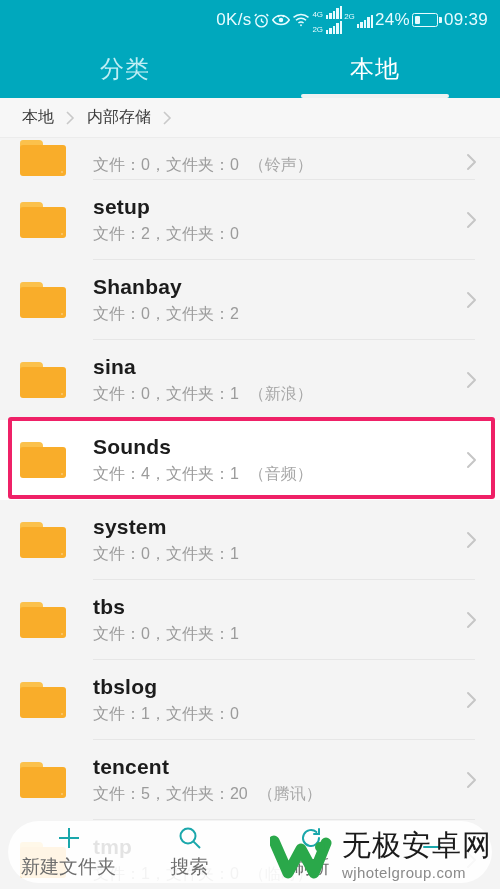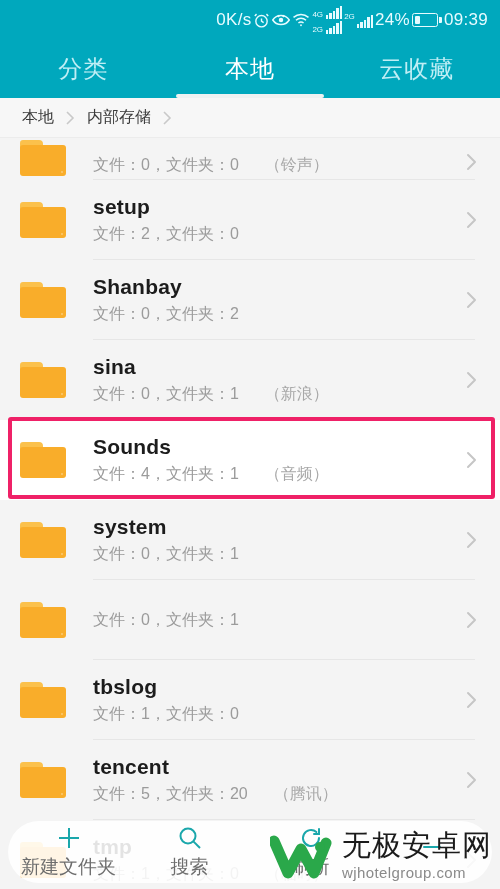--- a/index.html
+++ b/index.html
@@ -68,21 +68,21 @@
     position:absolute; left:0; top:5px; width:46px; height:31px;
     background:#f9ad2a; border-radius:3px;
   }
   .folder .body::after{
     content:""; position:absolute; right:3px; bottom:3px; width:2px; height:2px;
     background:rgba(255,255,255,.35); border-radius:50%;
   }
 
   .meta { flex:1 1 auto; display:flex; flex-direction:column; gap:5px; min-width:0; }
   .fname { font-size:21px; color:#1c1c1c; font-weight:600; line-height:1.1; letter-spacing:.2px; }
-  .fsub { font-size:16px; color:#9b9b9b; display:flex; align-items:baseline; gap:26px; }
+  .fsub { font-size:16px; color:#9b9b9b; display:flex; align-items:baseline; gap:10px; }
   .fsub .note { color:#a8a8a8; }
   .chev { flex:0 0 34px; display:flex; align-items:center; justify-content:center;
           color:#c6c6c6; margin-right:12px; }
   .chev svg { display:block; }
 
   
   .row.highlight { background:#ffffff; }
   .hl-box {
     position:absolute; left:8px; right:5px; top:-3px; height:82px;
     border:4px solid #ef2167; border-radius:3px; pointer-events:none; z-index:3;
@@ -188,23 +188,20 @@
     <span class="sb-text">09:39</span>
   </div>
 
   <div class="tabbar">
     <div class="tab">
       <span>分类</span>
     </div>
     <div class="tab active">
       <span>本地</span>
     </div>
-    <div class="tab">
-      <span>云收藏</span>
-    </div>
   </div>
 
   <div class="breadcrumb">
     <span class="crumb">本地</span>
     <span class="crumb-sep">
       <svg width="13" height="20" viewBox="0 0 13 20" fill="none" stroke="#c9c9c9" stroke-width="1.6">
           <path d="M3 4l6 6-6 6"></path>
         </svg>
     </span>
     <span class="crumb">内部存储</span>
@@ -325,20 +322,21 @@
           </svg>
         </div>
         <div class="divider"></div>
       </div>
       <div class="row">
         <div class="folder">
           <span class="tabtop"></span>
           <span class="body"></span>
         </div>
         <div class="meta">
+          <div class="fname">tbs</div>
           <div class="fsub">
             <span>文件：0，文件夹：1</span>
           </div>
         </div>
         <div class="chev">
           <svg width="17" height="28" viewBox="0 0 17 28" fill="none" stroke="#c6c6c6" stroke-width="2" stroke-linecap="round" stroke-linejoin="round">
             <path d="M5 7l7 7-7 7"></path>
           </svg>
         </div>
         <div class="divider"></div>

